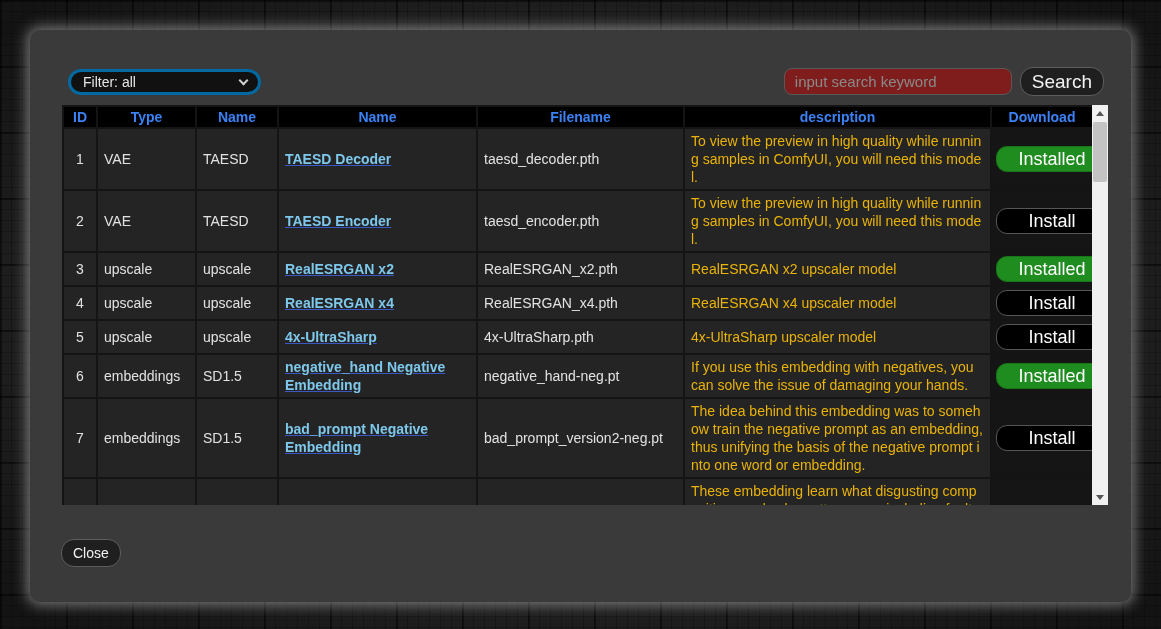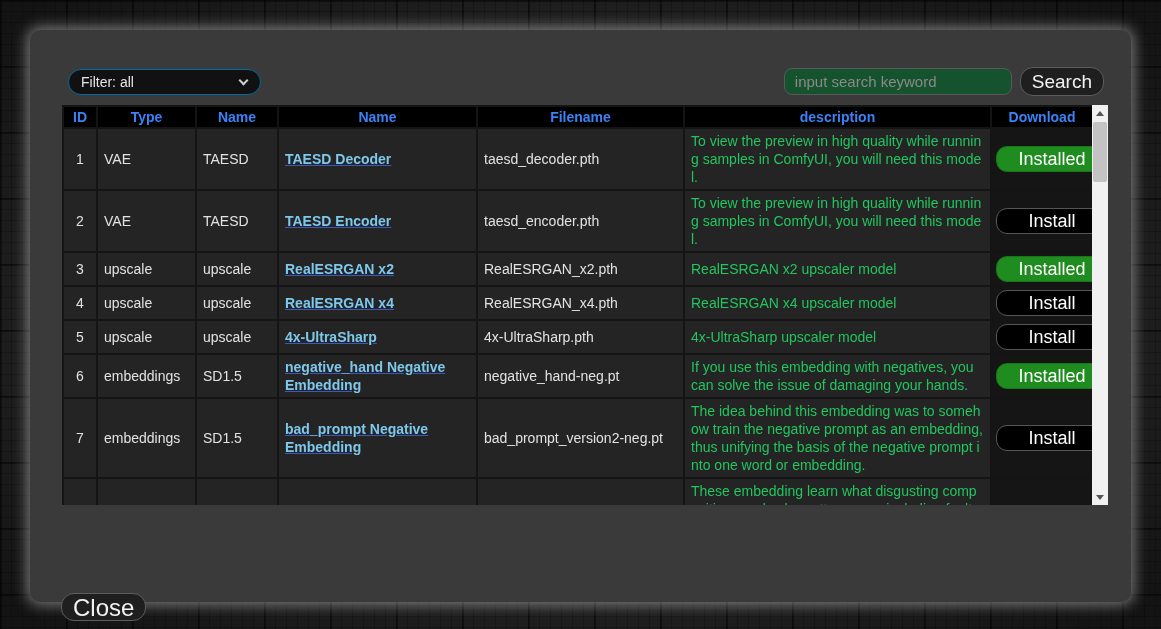--- a/index.html
+++ b/index.html
@@ -35,45 +35,45 @@
   
   .toolbar {
     display: flex; justify-content: space-between; align-items: center;
     margin: 37px 27px 9px 38px;
   }
   .select-wrap { position: relative; width: 193px; }
   select.filter {
     appearance: none; -webkit-appearance: none;
     width: 193px; height: 26px;
     background: #111111; color: #e6e6e6;
-    border: 1px solid #0369a1; border-radius: 13px;
+    border: 3px solid #0369a1; border-radius: 13px;
     padding: 0 26px 0 12px; font-size: 14px;
     font-family: inherit;
   }
   .chev {
     position: absolute; right: 14px; top: 8px;
     width: 7px; height: 7px;
     border-right: 2px solid #cfcfcf; border-bottom: 2px solid #cfcfcf;
     transform: rotate(45deg); pointer-events: none;
   }
   .search-group { display: flex; align-items: center; gap: 8px; }
   input.search {
     width: 228px; height: 27px;
-    background: #14532d; color: #d8d8d8;
+    background: #7f1d1d; color: #d8d8d8;
     border: 1px solid #585858; border-radius: 8px;
     padding: 0 10px; font-size: 15px; font-family: inherit;
   }
   input.search::placeholder { color: #8a8a8a; }
   .btn {
     background: #1f1f1f; color: #f2f2f2;
     border: 1px solid #5d5d5d; border-radius: 13px;
     font-family: inherit; cursor: pointer;
   }
   .btn.search-btn { font-size: 19px; height: 29px; padding: 0 11px; }
-  .btn.close-btn  { font-size: 24px; height: 28px; padding: 0 11px; position: absolute; left: 31px; top: 563px; }
+  .btn.close-btn  { font-size: 14px; height: 28px; padding: 0 11px; position: absolute; left: 31px; top: 509px; }
   
   .table-viewport {
     position: relative;
     margin: 0 0 0 32px;
     width: 1046px; height: 400px;
     overflow: hidden;
     background: #141414;
   }
   table.models {
     width: 1030px; table-layout: fixed; border-collapse: collapse;
@@ -84,21 +84,21 @@
     color: #3b82f6; font-size: 14px; font-weight: bold;
     padding: 2px 3px; text-align: center; height: 21px;
   }
   td {
     background: #242424; color: #e2e2e2;
     font-size: 14px; line-height: 18px;
     padding: 3px 6px; vertical-align: middle;
   }
   td.c-id { text-align: center; }
   td.c-name { font-weight: bold; }
-  td.c-desc { word-break: break-all; color: #22c55e; }
+  td.c-desc { word-break: break-all; color: #eab308; }
   td.c-dl { background: #151515; text-align: center; padding: 3px 4px; }
   a.model-link {
     color: var(--c-link_blue, #7ec8ec);
     font-weight: bold;
     text-decoration: underline;
     text-decoration-color: #3a57c4;
     cursor: pointer;
   }
   button.dl-btn {
     width: 112px; height: 26px;

